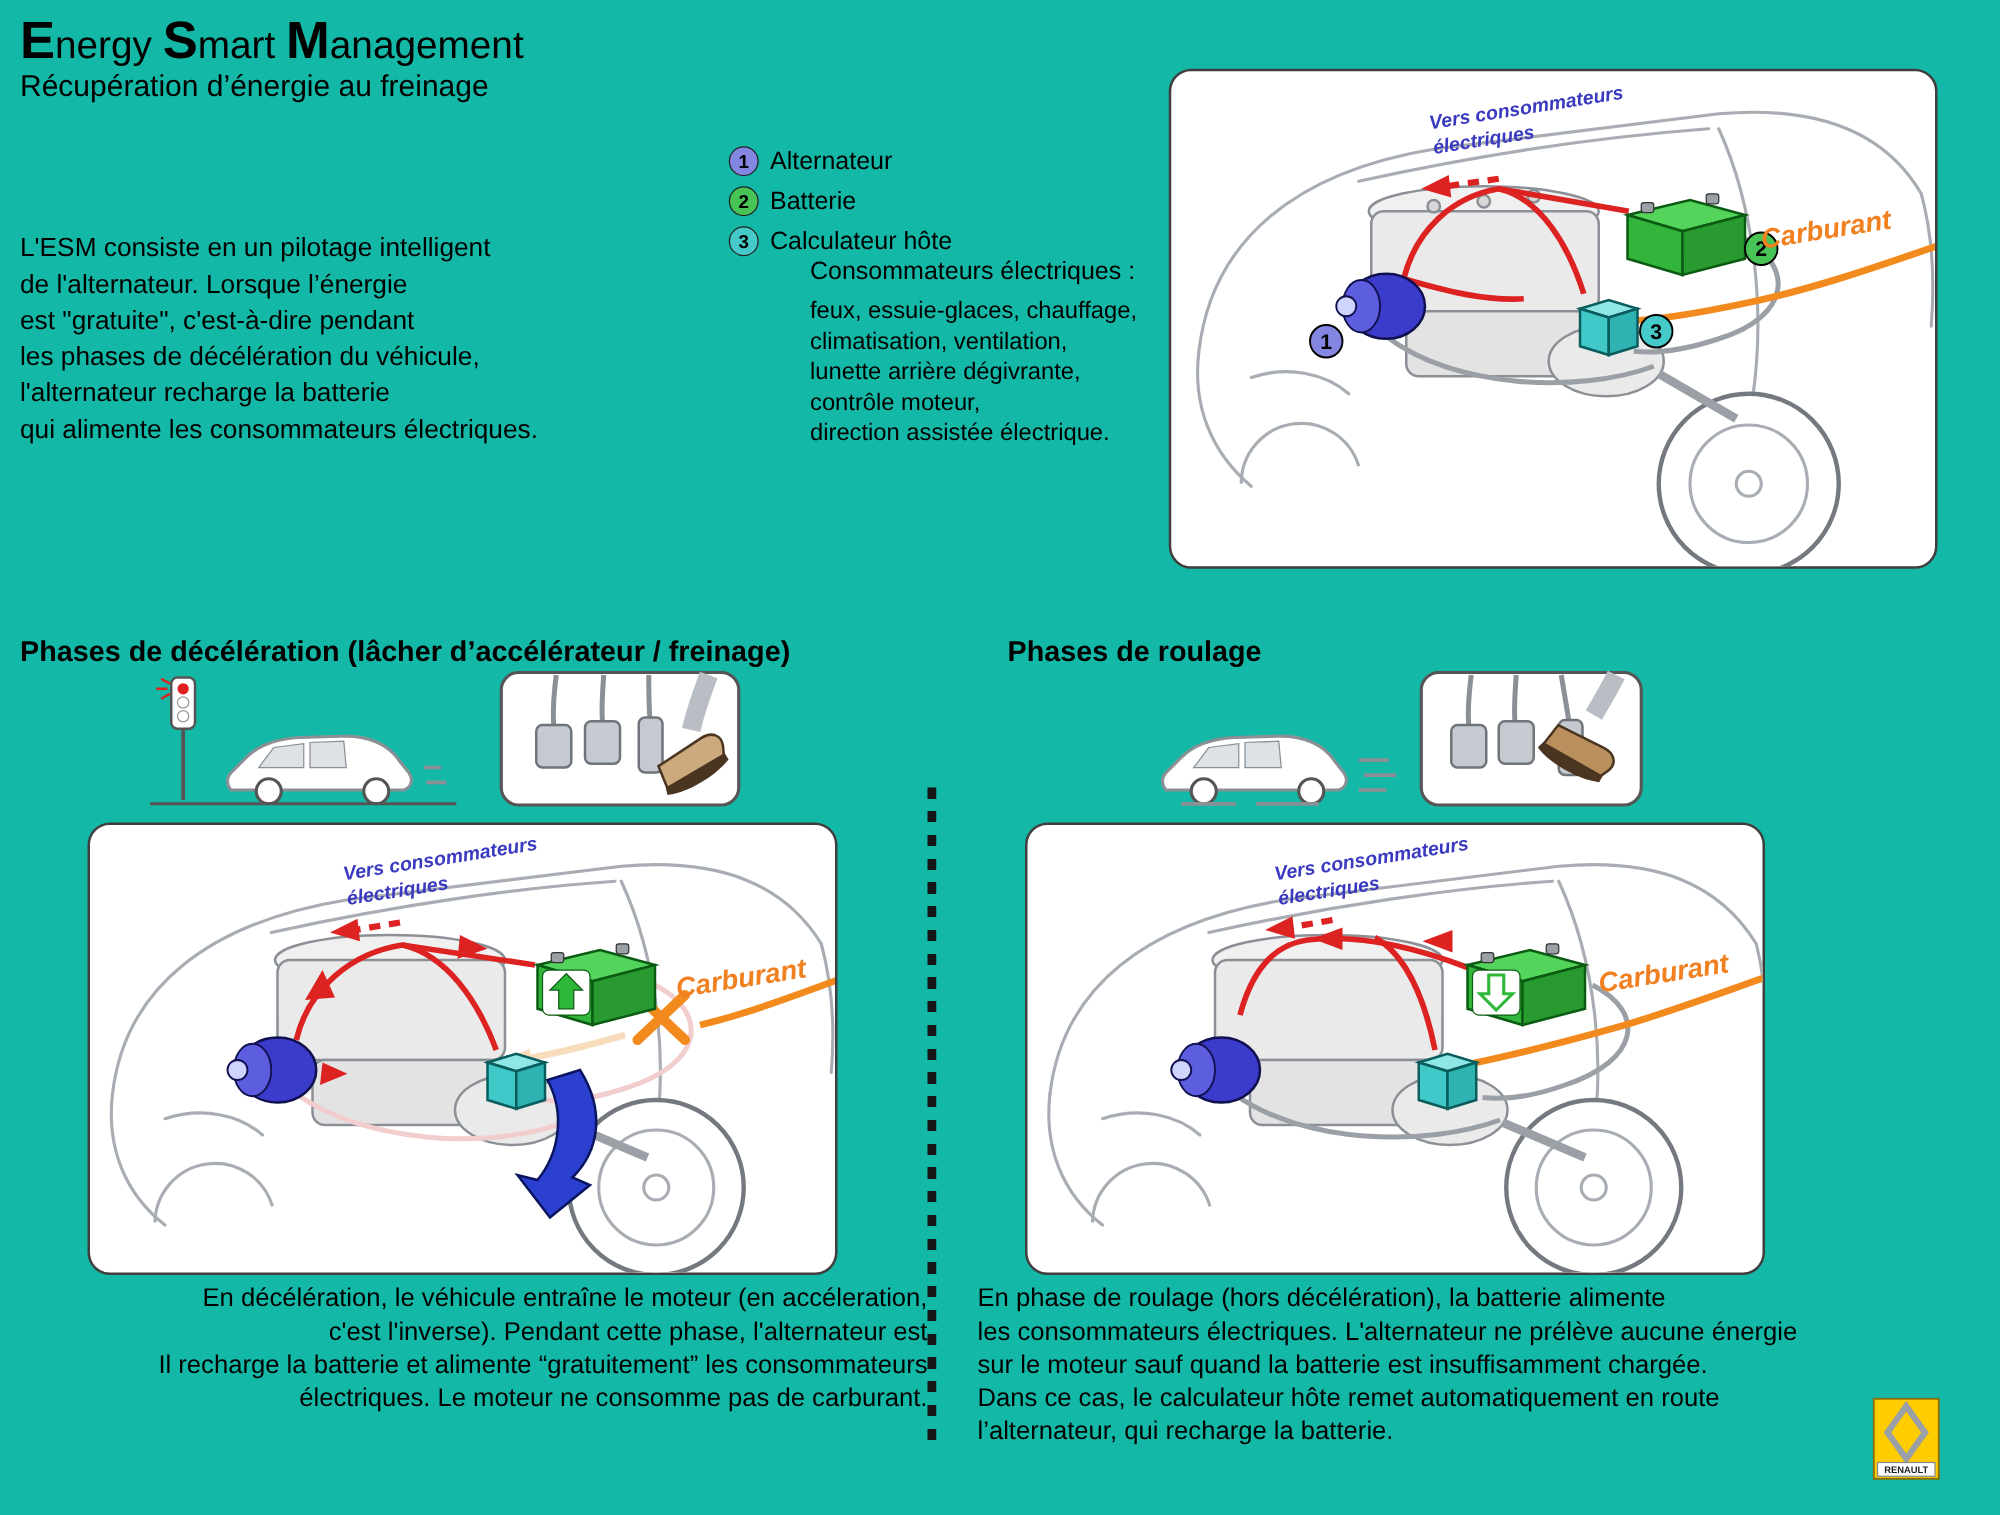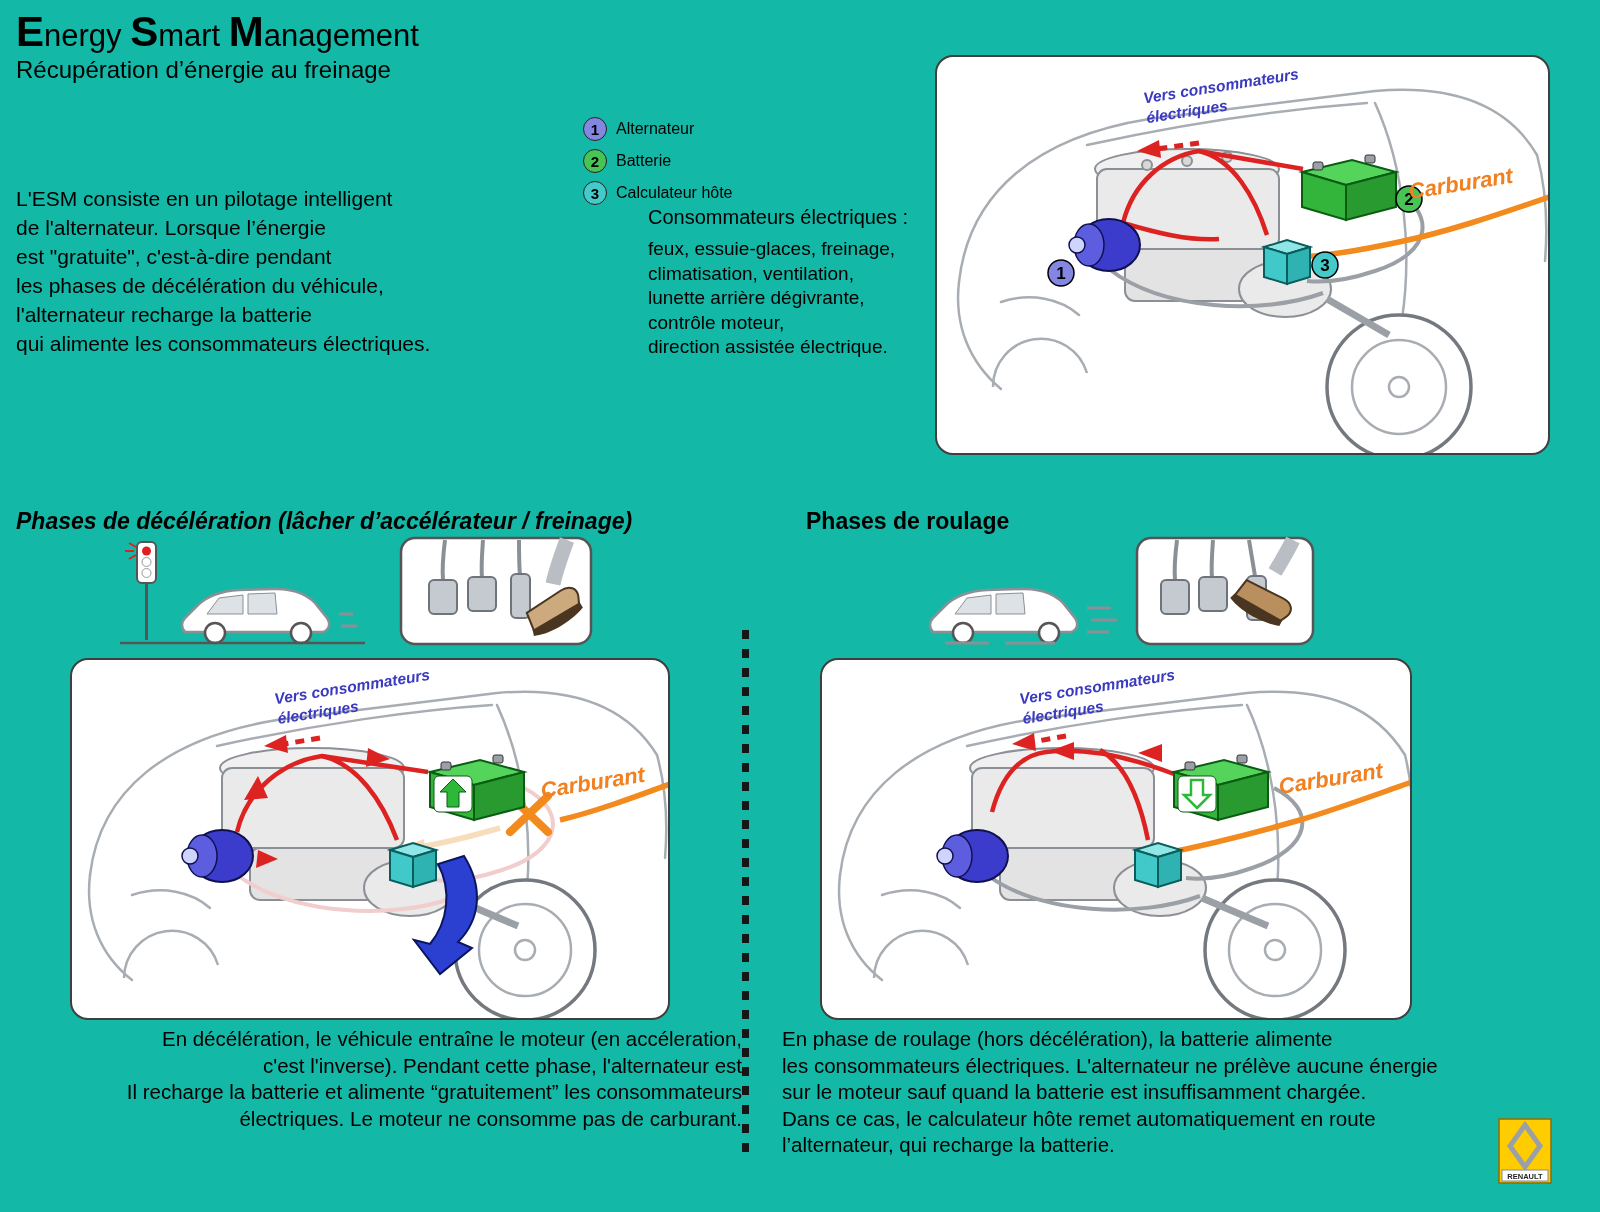--- a/index.html
+++ b/index.html
@@ -15,33 +15,33 @@
 
   .intro { left:16px; top:184px; font-size:21px; line-height:29px; width:520px; }
 
   .legend { left:583px; top:113px; }
   .legend-row { display:flex; align-items:center; gap:9px; height:32px; }
   .legend-badge { width:24px; height:24px; border-radius:50%; border:1.5px solid #222;
     display:flex; align-items:center; justify-content:center; font-size:15px; font-weight:700; flex:none; }
   .badge-c1 { background:#8487e2; }
   .badge-c2 { background:#47c455; }
   .badge-c3 { background:#45c9c9; }
-  .legend-label { font-size:16px; }
+  .legend-label { font-size:20px; }
 
   .consumers { left:616px; top:206px; width:330px;margin-left:32px; }
   .consumers-title { font-size:20px; margin-bottom:8px; }
   .consumers-line { font-size:19px; line-height:24.6px; }
 
   .diagram-box { background:#fff; border:2.5px solid #3f3f3f; border-radius:18px; overflow:hidden; }
   .box-overview { left:935px; top:55px; width:615px; height:400px; }
   .box-decel    { left:70px;  top:658px; width:600px; height:362px; }
   .box-roll     { left:820px; top:658px; width:592px; height:362px; }
 
   .section-title { font-size:23px; font-weight:700; }
-  .section-title.left  { left:16px; top:508px;font-style:italic; }
+  .section-title.left  { left:16px; top:508px; }
   .section-title.right { left:806px; top:508px; }
 
   .scene { top:536px; height:112px; }
   .scene.left  { left:115px; width:500px; }
   .scene.right { left:905px; width:420px; }
 
   .divider { left:742px; top:630px; width:7px; height:524px;
     background:repeating-linear-gradient(to bottom,#161616 0 9px,transparent 9px 19px); }
 
   .bottom-text { font-size:20.5px; line-height:26.6px; }
@@ -85,21 +85,21 @@
       <span class="legend-label">Batterie</span>
     </div>
     <div class="legend-row">
       <span class="legend-badge badge-c3">3</span>
       <span class="legend-label">Calculateur hôte</span>
     </div>
   </div>
 
   <div class="abs consumers">
     <div class="consumers-title">Consommateurs électriques :</div>
-    <div class="consumers-line">feux, essuie-glaces, freinage,</div>
+    <div class="consumers-line">feux, essuie-glaces, chauffage,</div>
     <div class="consumers-line">climatisation, ventilation,</div>
     <div class="consumers-line">lunette arrière dégivrante,</div>
     <div class="consumers-line">contrôle moteur,</div>
     <div class="consumers-line">direction assistée électrique.</div>
   </div>
 
   <div class="abs diagram-box box-overview">
     <svg viewBox="0 0 615 400" width="615" height="400">
 
       <g fill="none" stroke="#a8adb3" stroke-width="2.5" stroke-linecap="round">

